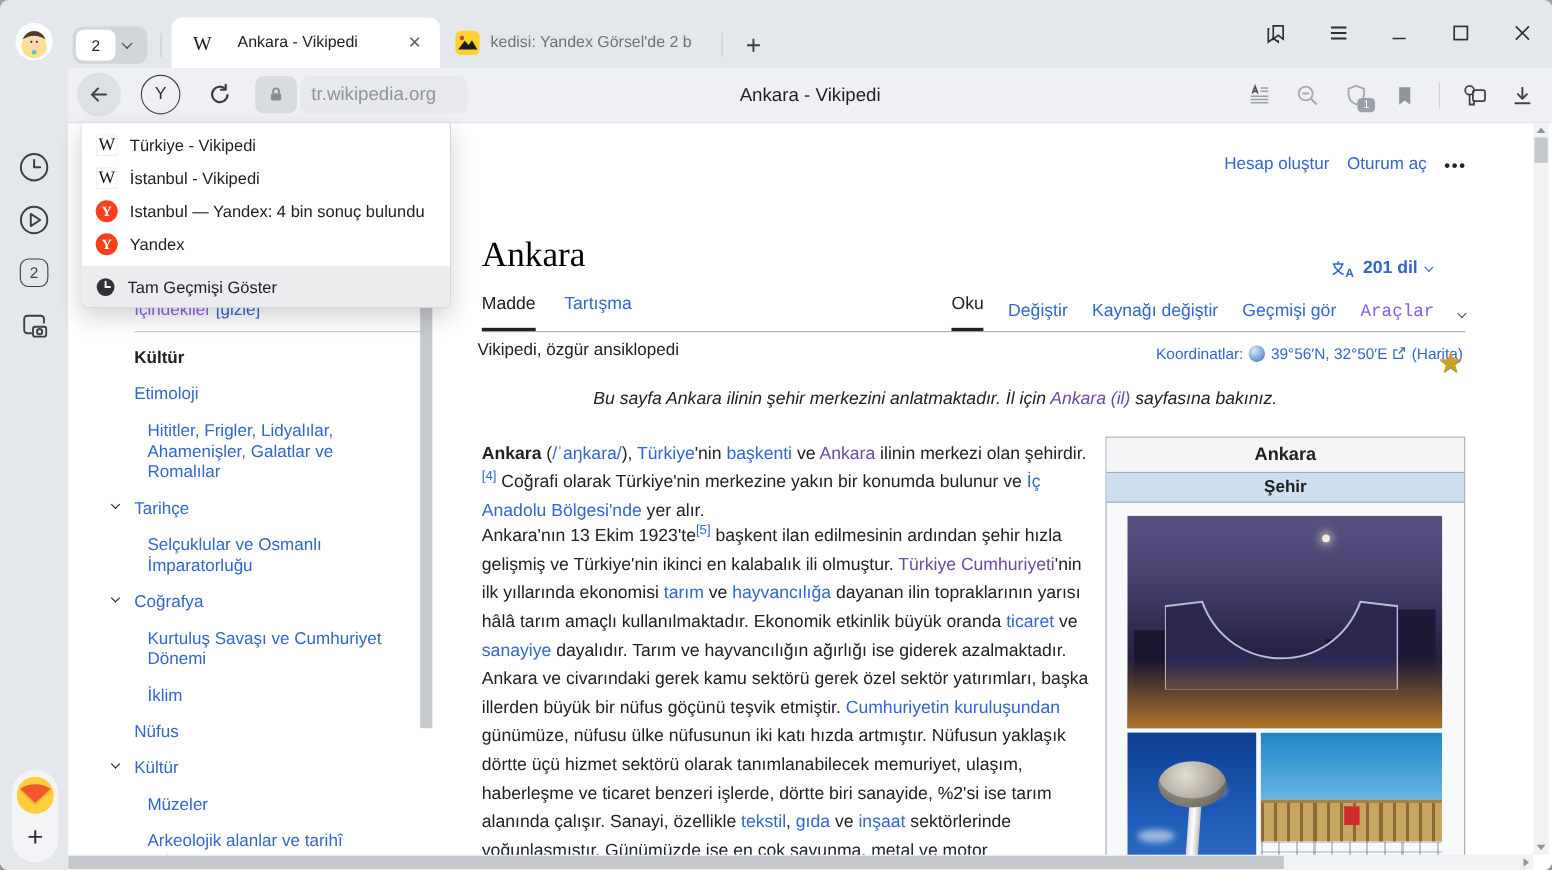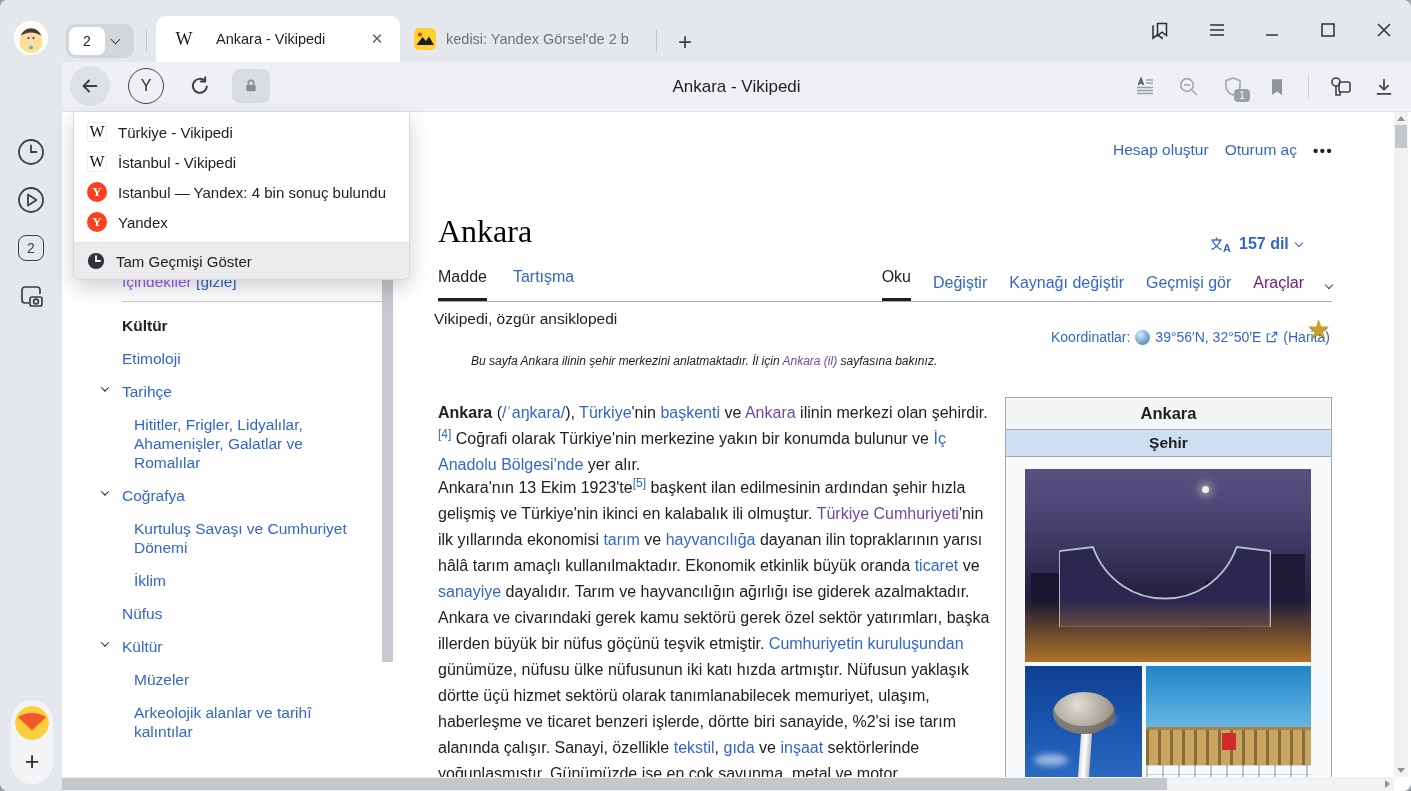--- a/index.html
+++ b/index.html
@@ -73,29 +73,29 @@
 
   .pagetitle { position:absolute; left:376px; top:101px; font-family:"Liberation Serif", serif; font-size:32px; color:#000; }
   .langsel { position:absolute; left:1148px; top:123px; display:flex; align-items:center; gap:7px; color:#3366cc; font-size:16px; font-weight:bold; }
   .langsel .chev { color:#3366cc; width:6px; height:6px; margin-top:-3px; }
 
   .wikitabs { position:absolute; left:376px; top:156px; width:894px; height:34px; border-bottom:1px solid #a2a9b1; font-size:16px; }
   .wt-left { position:absolute; left:0; bottom:0; display:flex; gap:26px; }
   .wt-right { position:absolute; right:0; bottom:0; display:flex; gap:22px; align-items:flex-end; }
   .wtab { padding-bottom:9px; color:#3366cc; cursor:pointer; }
   .wtab.sel { color:#202122; border-bottom:3px solid #202122; padding-bottom:12px; }
-  .wtab.plain { color:#701a75; }
+  .wtab.plain { color:#8b5cf6;font-family:Liberation Mono, monospace; }
   .wt-chev { width:6px; height:6px; margin:0 0 13px 0; }
 
   .tagline { position:absolute; left:372px; top:198px; font-size:15.5px; color:#202122; }
-  .coords { position:absolute; right:81px; top:201px; display:flex; align-items:center; gap:5px; font-size:14px; color:#3366cc;margin-top:16px; }
+  .coords { position:absolute; right:81px; top:201px; display:flex; align-items:center; gap:5px; font-size:14px; color:#3366cc; }
   .globe { width:15px; height:15px; border-radius:50%; background:radial-gradient(circle at 35% 30%, #d9e9f8, #7aa8d8 55%, #2f5f9e); display:inline-block; }
   .star { position:absolute; left:1245px; top:204px; font-size:26px; color:#c9a227; text-shadow:0 1px 1px #8a6d14; line-height:1; }
 
-  .hatnote { position:absolute; left:409px; top:242px; width:690px; font-style:italic; font-size:12px; color:#202122; }
+  .hatnote { position:absolute; left:409px; top:242px; width:690px; font-style:italic; font-size:16px; color:#202122;text-align:right; }
   .para { position:absolute; left:376px; width:554px; font-size:16px; line-height:26px; color:#202122; }
   .p1 { top:288px; }
   .p2 { top:363px; }
   .seg-b { font-weight:bold; }
   .seg-l { color:#3366cc; cursor:pointer; }
   .seg-v { color:#6b4ba1; cursor:pointer; }
   sup.seg-sl { color:#3366cc; font-size:12px; line-height:0; cursor:pointer; }
 
   
   .toc { position:absolute; left:60px; top:160px; width:238px; font-size:15.5px; line-height:19px; }
@@ -225,20 +225,23 @@
           <path d="M18.8 12.5a7 7 0 1 1-2-5.6"></path>
           <path d="M17.2 3.2v4.4h-4.4" stroke-linejoin="round"></path>
         </svg>
     </div>
     <div class="lockpill">
       <svg width="16" height="18" viewBox="0 0 24 24">
           <rect x="5" y="10" width="14" height="10" rx="2.5" fill="#878d94"></rect>
           <path d="M8 10V7.5a4 4 0 0 1 8 0V10" stroke="#878d94" stroke-width="2.6" fill="none"></path>
         </svg>
     </div>
+    <div class="urlpill">
+      <span>tr.wikipedia.org</span>
+    </div>
     <div class="navicons">
       <div class="nico">
         <svg width="24" height="24" viewBox="0 0 24 24">
             <path d="M5.5 10 8 3.5 10.5 10M6.3 8h3.4" stroke="#4a4e53" stroke-width="1.5" fill="none"></path>
             <path d="M13 5h7M13 8h7M4 12.5h16M4 15.5h16M4 18.5h16" stroke="#9aa0a6" stroke-width="1.4"></path>
           </svg>
       </div>
       <div class="nico">
         <svg width="24" height="24" viewBox="0 0 24 24" fill="none" stroke="#a6abb1" stroke-width="1.7">
             <circle cx="10" cy="10" r="6.3"></circle>
@@ -324,21 +327,21 @@
     <div class="langsel">
       <svg width="22" height="17" viewBox="0 0 22 17">
         <g stroke="#3366cc" stroke-width="1.4" fill="none">
             <path d="M1.5 4h10"></path>
             <path d="M6.5 1.5V4"></path>
             <path d="M10.5 4c-1 4.2-5.7 8.3-9 9.5"></path>
             <path d="M2.5 4c1 4.2 5.7 8.3 9 9.5"></path>
           </g>
         <text x="13" y="16" font-size="11" fill="#3366cc" font-family="Liberation Sans, sans-serif" font-weight="bold">A</text>
       </svg>
-      <span>157 dil</span>
+      <span>201 dil</span>
       <span class="chev"></span>
     </div>
 
     <div class="wikitabs">
       <div class="wt-left">
         <span class="wtab sel">Madde</span>
         <span class="wtab">Tartışma</span>
       </div>
       <div class="wt-right">
         <span class="wtab sel">Oku</span>
@@ -370,25 +373,26 @@
     <div class="para p2"><span class="seg-t">Ankara'nın 13 Ekim 1923'te</span><sup class="seg-sl">[5]</sup><span class="seg-t"> başkent ilan edilmesinin ardından şehir hızla gelişmiş ve Türkiye'nin ikinci en kalabalık ili olmuştur. </span><span class="seg-v">Türkiye Cumhuriyeti</span><span class="seg-t">'nin ilk yıllarında ekonomisi </span><span class="seg-l">tarım</span><span class="seg-t"> ve </span><span class="seg-l">hayvancılığa</span><span class="seg-t"> dayanan ilin topraklarının yarısı hâlâ tarım amaçlı kullanılmaktadır. Ekonomik etkinlik büyük oranda </span><span class="seg-l">ticaret</span><span class="seg-t"> ve </span><span class="seg-l">sanayiye</span><span class="seg-t"> dayalıdır. Tarım ve hayvancılığın ağırlığı ise giderek azalmaktadır. Ankara ve civarındaki gerek kamu sektörü gerek özel sektör yatırımları, başka illerden büyük bir nüfus göçünü teşvik etmiştir. </span><span class="seg-l">Cumhuriyetin kuruluşundan</span><span class="seg-t"> günümüze, nüfusu ülke nüfusunun iki katı hızda artmıştır. Nüfusun yaklaşık dörtte üçü hizmet sektörü olarak tanımlanabilecek memuriyet, ulaşım, haberleşme ve ticaret benzeri işlerde, dörtte biri sanayide, %2'si ise tarım alanında çalışır. Sanayi, özellikle </span><span class="seg-l">tekstil</span><span class="seg-t">, </span><span class="seg-l">gıda</span><span class="seg-t"> ve </span><span class="seg-l">inşaat</span><span class="seg-t"> sektörlerinde yoğunlaşmıştır. Günümüzde ise en çok savunma, metal ve motor sektörlerinde</span></div>
 
     <div class="toc">
       <div>
         <span class="toc-head">İçindekiler</span>
         <span class="wlink">[gizle]</span>
       </div>
       <hr>
       <div class="toc-item bold">Kültür</div>
       <div class="toc-item">Etimoloji</div>
+      <div class="toc-item sub">Hititler, Frigler, Lidyalılar, Ahamenişler, Galatlar ve Romalılar</div>
       <div class="toc-item">
         <span class="chev toc-chev" style="transform:rotate(45deg) translate(-1px,-1px);"></span>
         <span>Tarihçe</span>
       </div>
-      <div class="toc-item sub">Hititler, Frigler, Lidyalılar, Ahamenişler, Galatlar ve Romalılar</div>
+      <div class="toc-item sub">Selçuklular ve Osmanlı İmparatorluğu</div>
       <div class="toc-item">
         <span class="chev toc-chev" style="transform:rotate(45deg) translate(-1px,-1px);"></span>
         <span>Coğrafya</span>
       </div>
       <div class="toc-item sub">Kurtuluş Savaşı ve Cumhuriyet Dönemi</div>
       <div class="toc-item sub">İklim</div>
       <div class="toc-item">Nüfus</div>
       <div class="toc-item">
         <span class="chev toc-chev" style="transform:rotate(45deg) translate(-1px,-1px);"></span>
         <span>Kültür</span>

